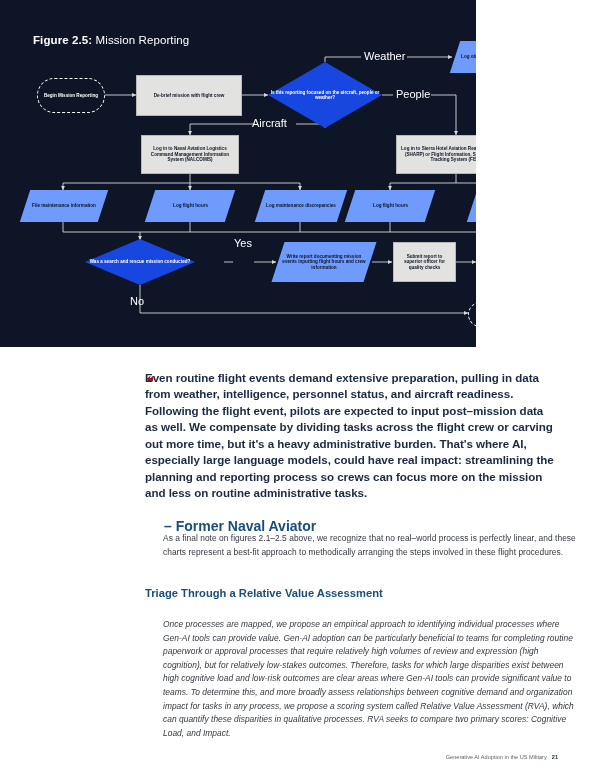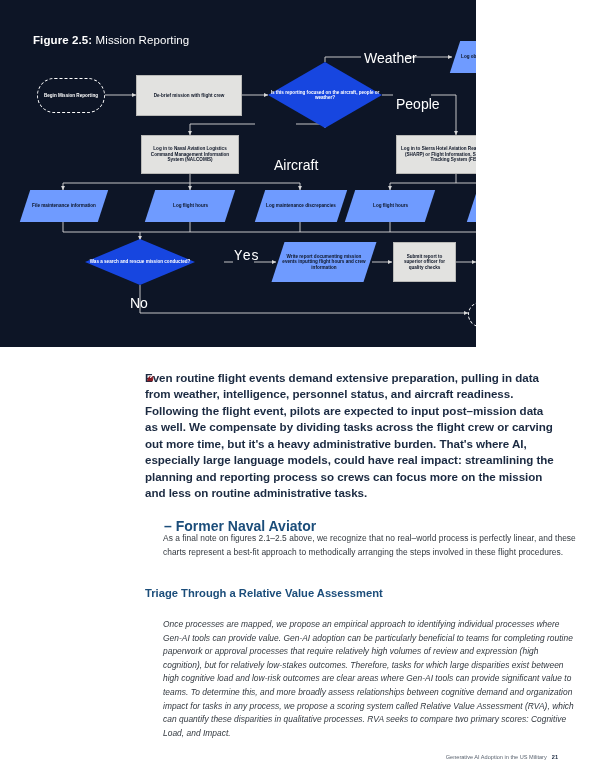--- a/index.html
+++ b/index.html
@@ -92,21 +92,21 @@
     font-size: 4.6px;
     font-weight: bold;
     line-height: 1.2;
     z-index: 2;
   }
 
   
   .edge-label {
     position: absolute;
     color: #ffffff;
-    font-size: 14px;
+    font-size: 11px;
     z-index: 4;
     white-space: nowrap;
   }
 
   
   #content {
     position: absolute;
     left: 0; top: 347px;
     width: 600px; height: 429px;
     background: #ffffff;
@@ -294,23 +294,23 @@
 
   <div class="node n-process" style="left:477px; top:242px; width:68px; height:44px;">
     <span class="lbl">Submit report HSC-3 (Navy SAR program)</span>
   </div>
 
   <div class="node n-terminal" style="left:468px; top:302px; width:78px; height:25px;">
     <span class="lbl">Finish Mission Reporting</span>
   </div>
 
   <div class="edge-label" style="left:364px; top:50px;">Weather</div>
-  <div class="edge-label" style="left:396px; top:96px;">People</div>
-  <div class="edge-label" style="left:274px; top:117px;margin-top:40px;">Aircraft</div>
-  <div class="edge-label" style="left:234px; top:248px;font-family:Liberation Mono, monospace;">Yes</div>
+  <div class="edge-label" style="left:396px; top:88px;">People</div>
+  <div class="edge-label" style="left:252px; top:117px;">Aircraft</div>
+  <div class="edge-label" style="left:234px; top:237px;">Yes</div>
   <div class="edge-label" style="left:130px; top:295px;">No</div>
 </div>
 
 <div id="content">
 
   <div id="quote-block">
     <div id="quote-mark">❝</div>
     <div id="quote-text">Even routine flight events demand extensive preparation, pulling in data from weather, intelligence, personnel status, and aircraft readiness. Following the flight event, pilots are expected to input post–mission data as well. We compensate by dividing tasks across the flight crew or carving out more time, but it's a heavy administrative burden. That's where AI, especially large language models, could have real impact: streamlining the planning and reporting process so crews can focus more on the mission and less on routine administrative tasks.</div>
     <div id="quote-attrib">– Former Naval Aviator</div>
   </div>

